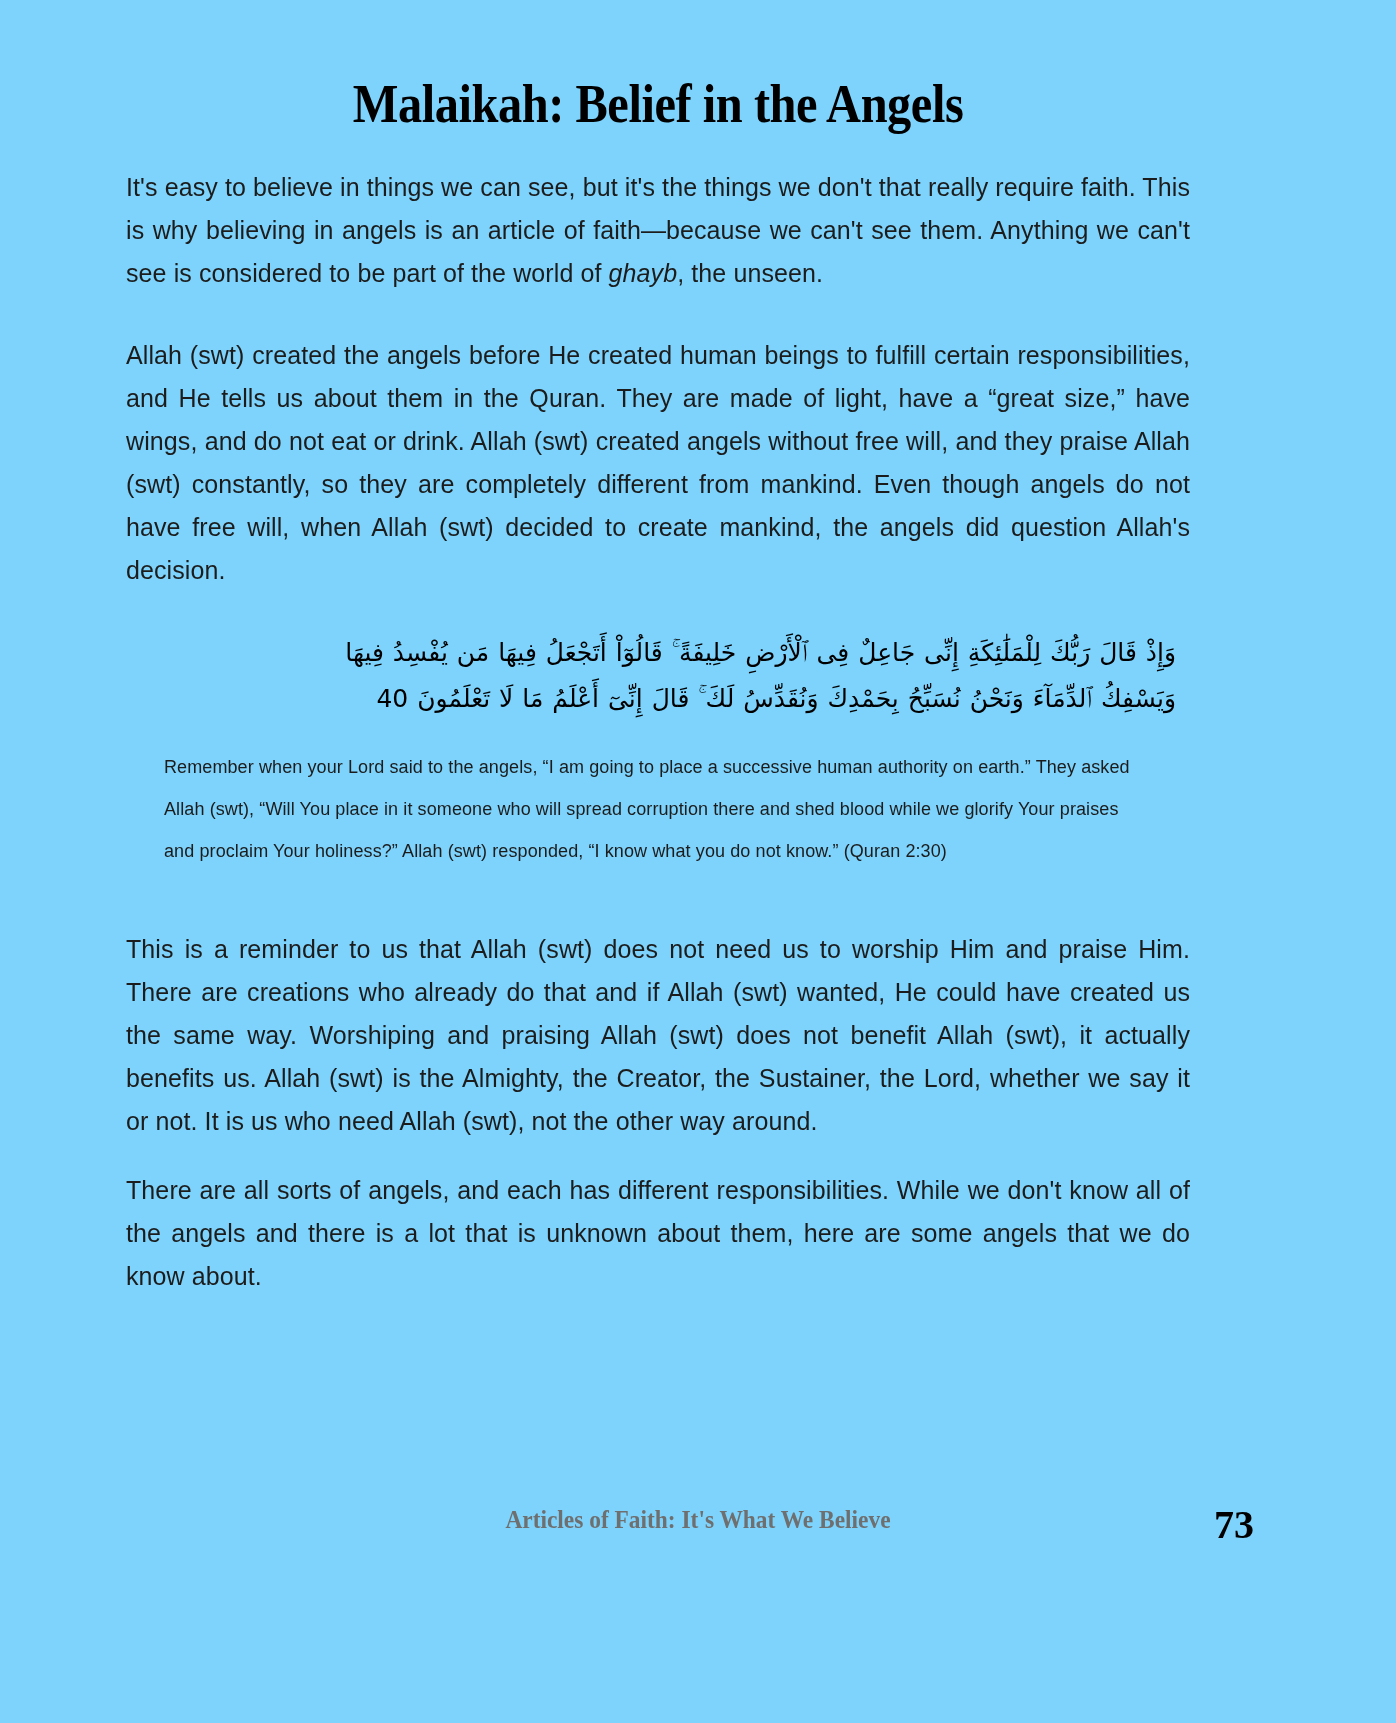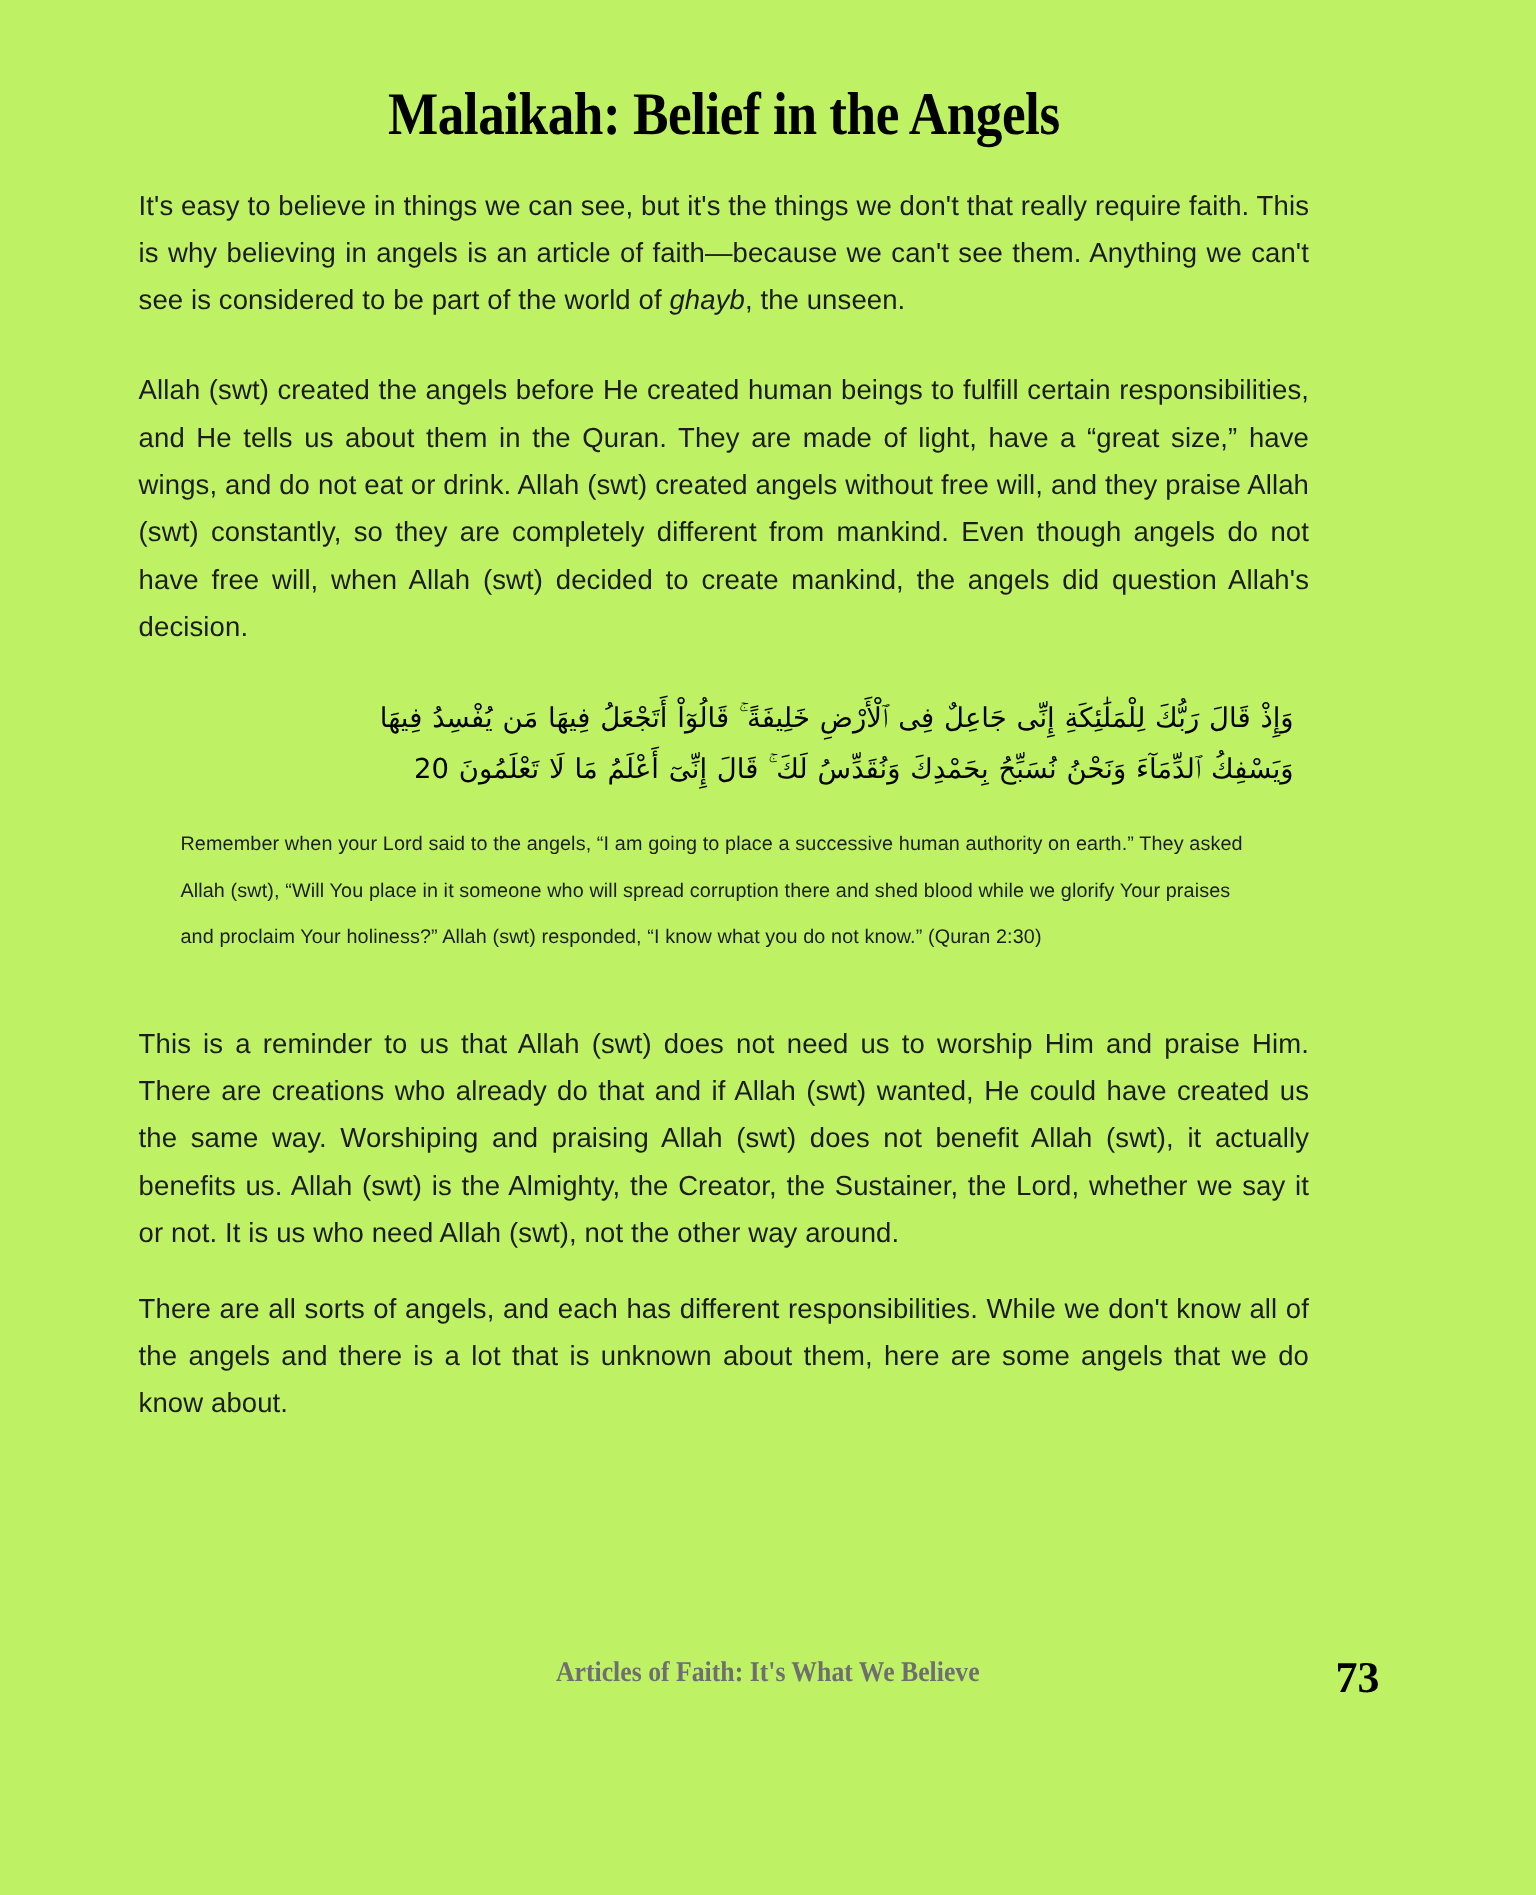--- a/index.html
+++ b/index.html
@@ -5,21 +5,21 @@
   html, body {
     margin: 0;
     padding: 0;
     background: #ffffff;
   }
   .page {
     position: relative;
     width: 1396px;
     height: 1723px;
     margin: 0 auto;
-    background: #bef264;
+    background: #7dd3fc;
     box-sizing: border-box;
     overflow: hidden;
   }
 
   .content {
     position: absolute;
     left: 126px;
     top: 0;
     width: 1064px;
   }
@@ -130,21 +130,21 @@
   <div class="content">
 
     <h1 class="chapter-title">Malaikah: Belief in the Angels</h1>
 
     <p class="para" id="p1"><span>It's easy to believe in things we can see, but it's the things we don't that really require faith. This is why believing in angels is an article of faith—because we can't see them. Anything we can't see is considered to be part of the world of </span><em>ghayb</em><span>, the unseen.</span></p>
 
     <p class="para">Allah (swt) created the angels before He created human beings to fulfill certain responsibilities, and He tells us about them in the Quran. They are made of light, have a “great size,” have wings, and do not eat or drink. Allah (swt) created angels without free will, and they praise Allah (swt) constantly, so they are completely different from mankind. Even though angels do not have free will, when Allah (swt) decided to create mankind, the angels did question Allah's decision.</p>
 
     <div class="arabic-block">
       <div>وَإِذْ قَالَ رَبُّكَ لِلْمَلَٰئِكَةِ إِنِّى جَاعِلٌ فِى ٱلْأَرْضِ خَلِيفَةً ۚ قَالُوٓاْ أَتَجْعَلُ فِيهَا مَن يُفْسِدُ فِيهَا</div>
-      <div>وَيَسْفِكُ ٱلدِّمَآءَ وَنَحْنُ نُسَبِّحُ بِحَمْدِكَ وَنُقَدِّسُ لَكَ ۚ قَالَ إِنِّىٓ أَعْلَمُ مَا لَا تَعْلَمُونَ 20</div>
+      <div>وَيَسْفِكُ ٱلدِّمَآءَ وَنَحْنُ نُسَبِّحُ بِحَمْدِكَ وَنُقَدِّسُ لَكَ ۚ قَالَ إِنِّىٓ أَعْلَمُ مَا لَا تَعْلَمُونَ 40</div>
     </div>
 
     <p class="quote">Remember when your Lord said to the angels, “I am going to place a successive human authority on earth.” They asked Allah (swt), “Will You place in it someone who will spread corruption there and shed blood while we glorify Your praises and proclaim Your holiness?” Allah (swt) responded, “I know what you do not know.” (Quran 2:30)</p>
 
     <p class="para" id="p3">This is a reminder to us that Allah (swt) does not need us to worship Him and praise Him. There are creations who already do that and if Allah (swt) wanted, He could have created us the same way. Worshiping and praising Allah (swt) does not benefit Allah (swt), it actually benefits us. Allah (swt) is the Almighty, the Creator, the Sustainer, the Lord, whether we say it or not. It is us who need Allah (swt), not the other way around.</p>
 
     <p class="para" id="p4">There are all sorts of angels, and each has different responsibilities. While we don't know all of the angels and there is a lot that is unknown about them, here are some angels that we do know about.</p>
 
   </div>
 

